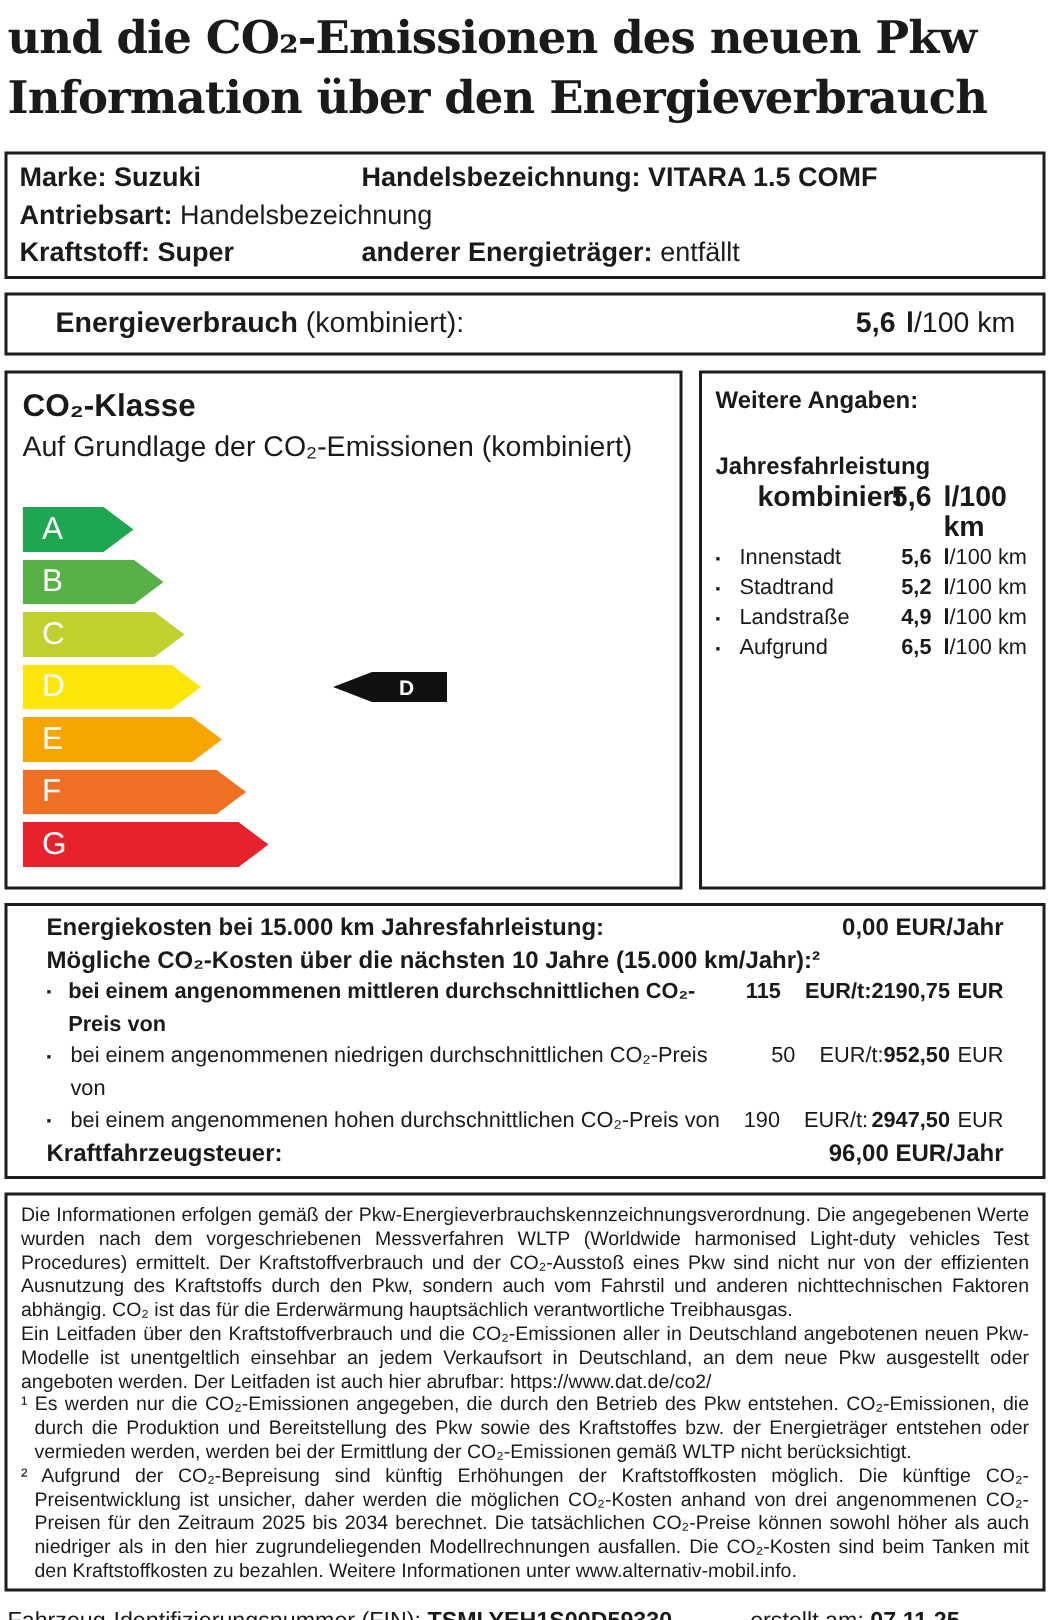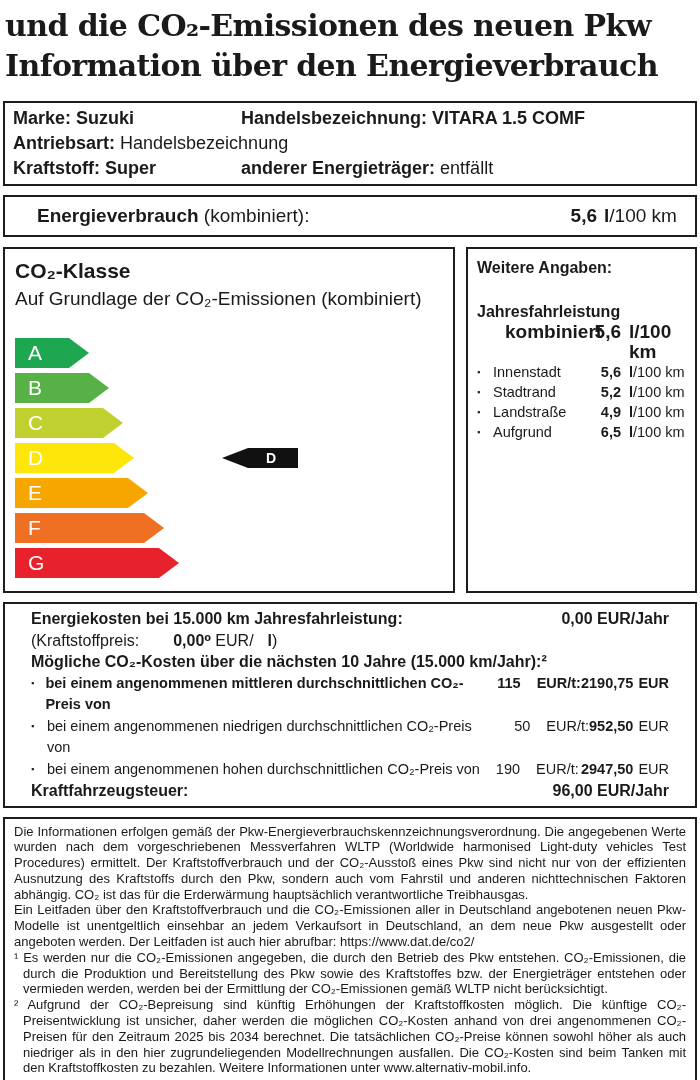--- a/index.html
+++ b/index.html
@@ -201,27 +201,20 @@
       </div>
     </div>
   </div>
 
   <div class="box costs-box">
     <div class="cost-line">
       <span class="bold">Energiekosten bei 15.000 km Jahresfahrleistung:</span>
       <span class="grow"></span>
       <span class="bold">0,00 EUR/Jahr</span>
     </div>
-    <div class="cost-line kp-line">
-      <span>(Kraftstoffpreis:</span>
-      <span class="kpv">0,00⁰</span>
-      <span class="kpm">EUR/</span>
-      <span class="kpu">l</span>
-      <span>)</span>
-    </div>
     <div class="cost-line">
       <span class="bold">Mögliche CO₂-Kosten über die nächsten 10 Jahre (15.000 km/Jahr):²</span>
     </div>
 
     <div class="cost-bullet bold">
       <span class="fuel-bullet">▪</span>
       <span>bei einem angenommenen mittleren durchschnittlichen CO₂-Preis von</span>
       <span class="price">115</span>
       <span>EUR/t:</span>
       <span class="grow"></span>

